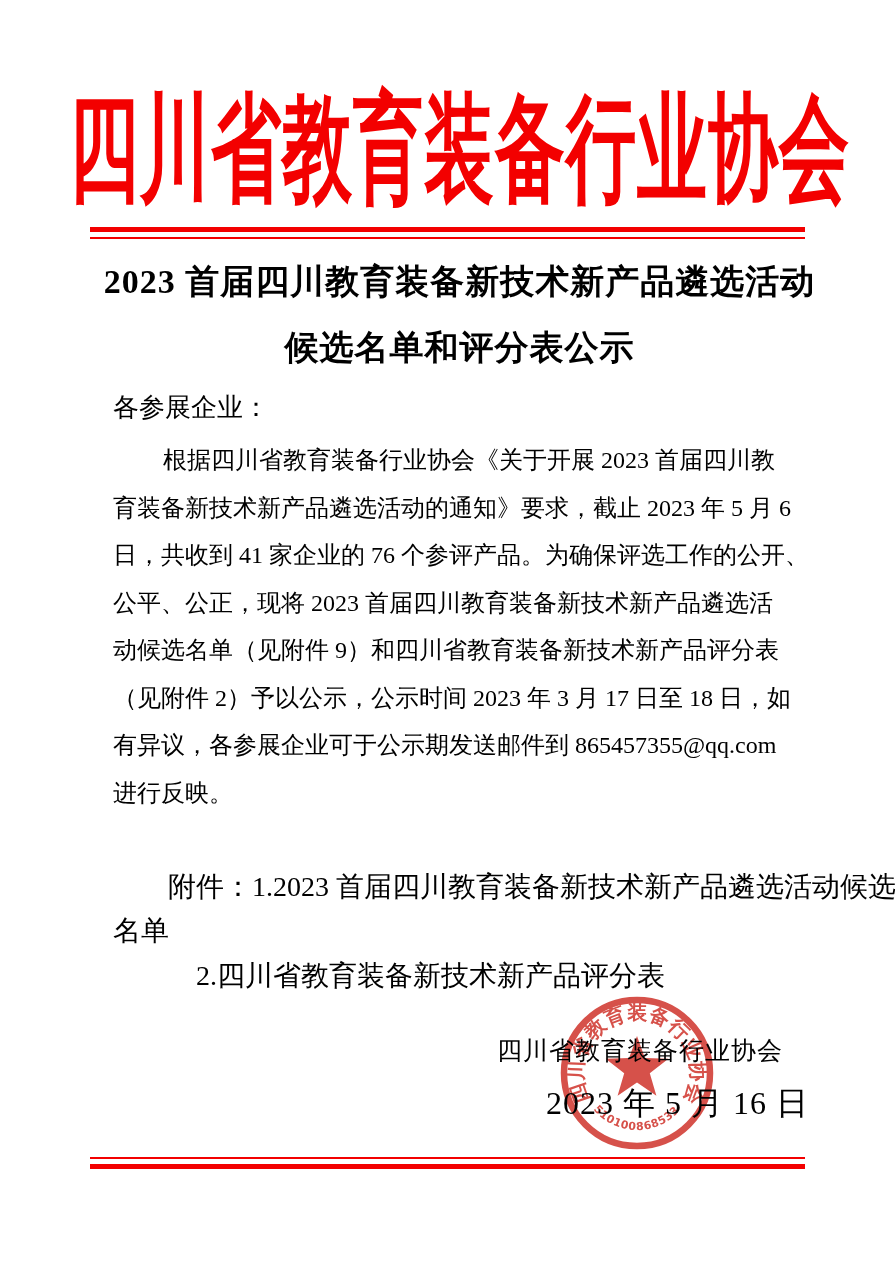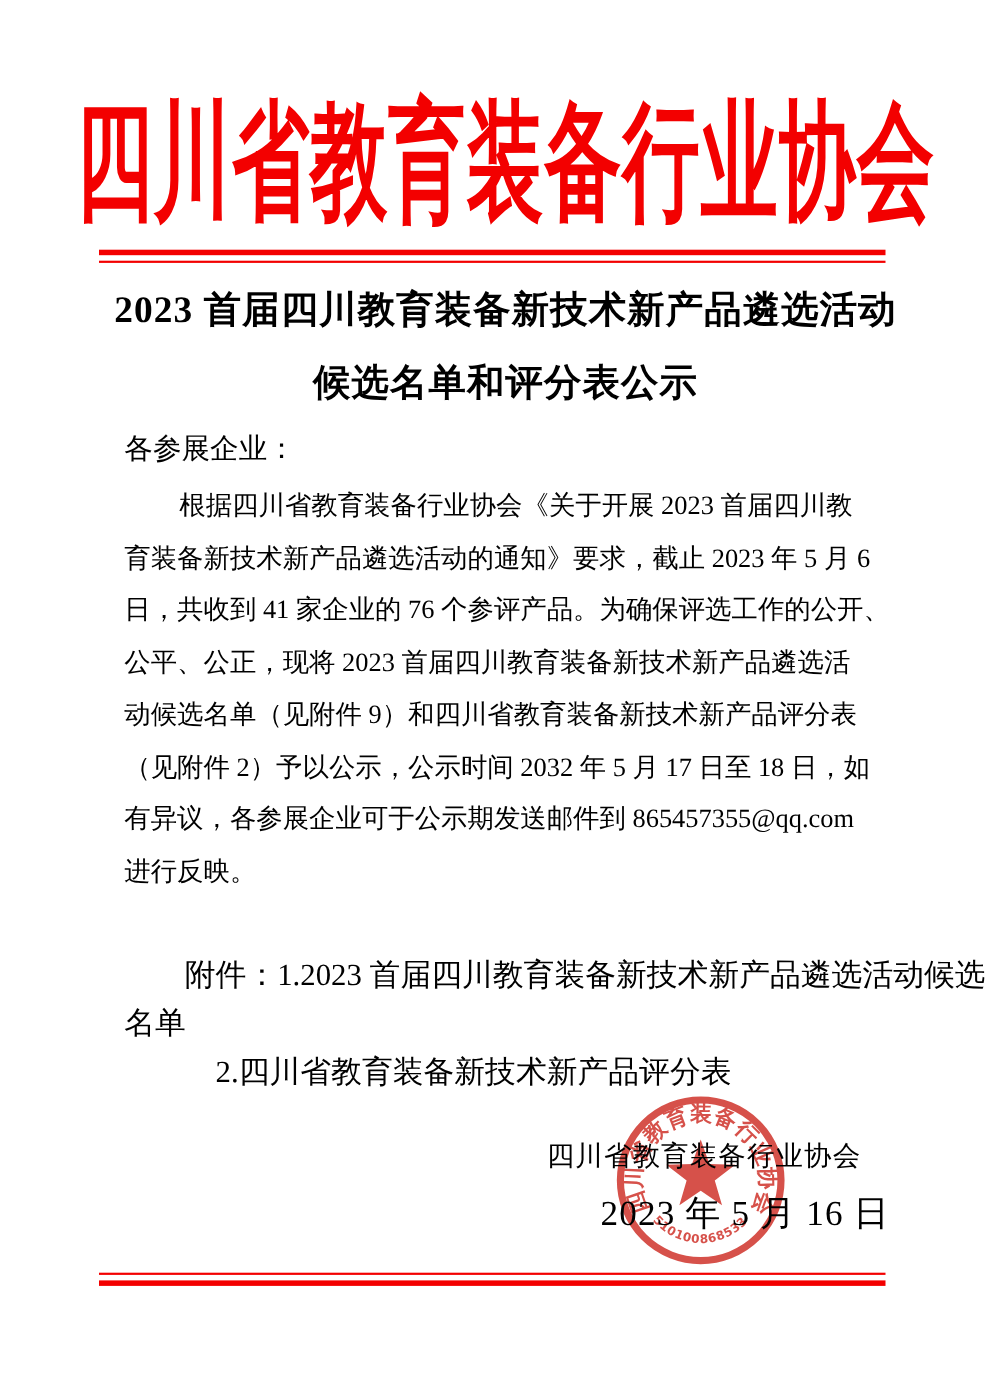--- a/index.html
+++ b/index.html
@@ -138,21 +138,21 @@
   <div class="doc-title doc-title-2">候选名单和评分表公示</div>
 
   <div class="salutation">各参展企业：</div>
 
   <div class="body-block">
     <div class="body-line indent">根据四川省教育装备行业协会《关于开展 2023 首届四川教</div>
     <div class="body-line">育装备新技术新产品遴选活动的通知》要求，截止 2023 年 5 月 6</div>
     <div class="body-line">日，共收到 41 家企业的 76 个参评产品。为确保评选工作的公开、</div>
     <div class="body-line">公平、公正，现将 2023 首届四川教育装备新技术新产品遴选活</div>
     <div class="body-line">动候选名单（见附件 9）和四川省教育装备新技术新产品评分表</div>
-    <div class="body-line">（见附件 2）予以公示，公示时间 2032 年 5 月 17 日至 18 日，如</div>
+    <div class="body-line">（见附件 2）予以公示，公示时间 2023 年 3 月 17 日至 18 日，如</div>
     <div class="body-line">有异议，各参展企业可于公示期发送邮件到 865457355@qq.com</div>
     <div class="body-line">进行反映。</div>
   </div>
 
   <div class="att-line att-1">附件：1.2023 首届四川教育装备新技术新产品遴选活动候选</div>
   <div class="att-line att-2">名单</div>
   <div class="att-line att-3">2.四川省教育装备新技术新产品评分表</div>
 
   <div class="signature">四川省教育装备行业协会</div>
   <div class="sig-date">2023 年 5 月 16 日</div>

